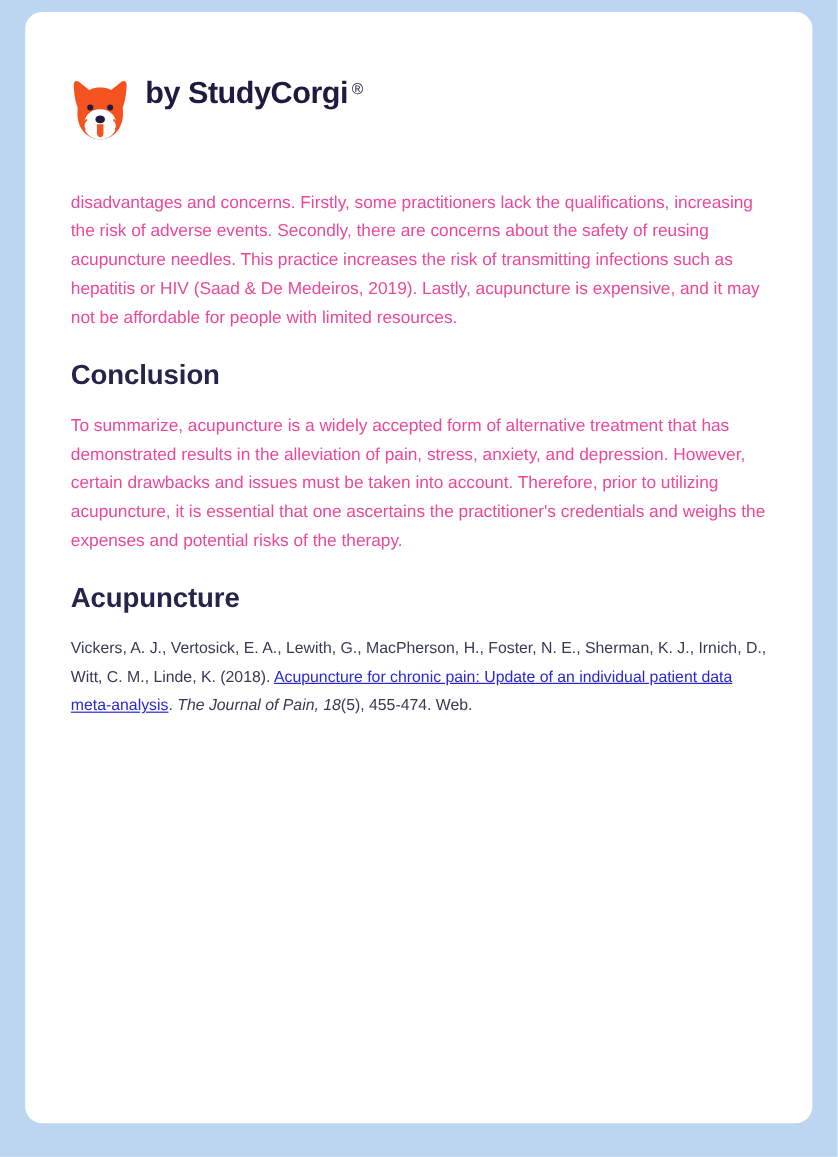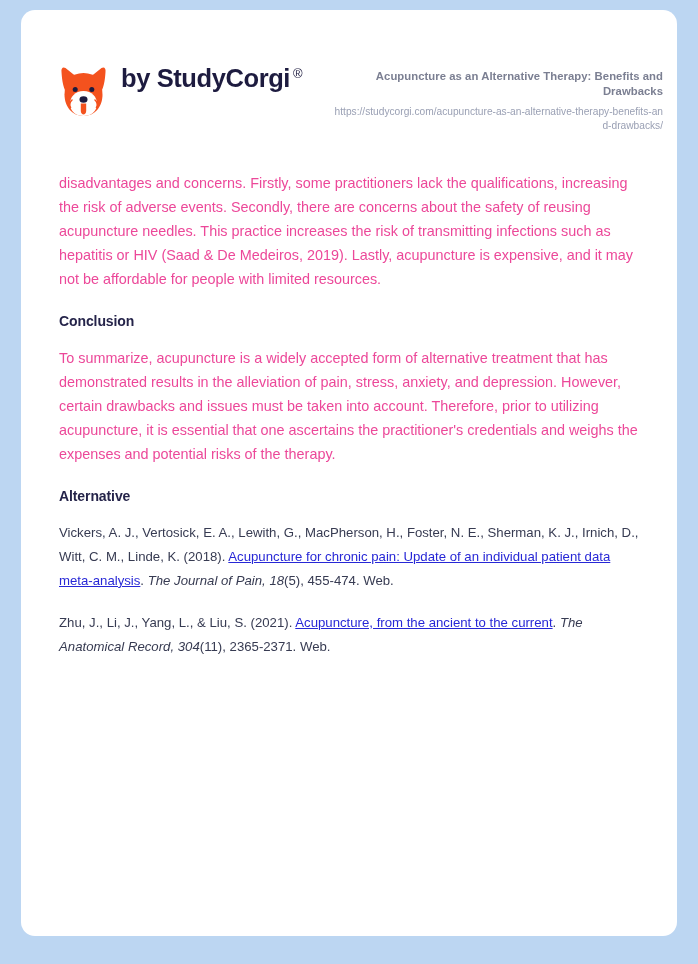--- a/index.html
+++ b/index.html
@@ -86,21 +86,21 @@
   }
   .para {
     color: #ec4899;
     font-size: 14.4px;
     line-height: 24px;
     margin: 0 0 22px 0;
     text-align: left;
   }
   h2.section-heading {
     color: #25244a;
-    font-size: 14px;
+    font-size: 23px;
     font-weight: 700;
     line-height: 1.2;
     margin: 18px 0 16px 0;
     letter-spacing: -0.1px;
   }
   .refs {
     margin-top: 2px;
   }
   .ref-item {
     color: #373b52;
@@ -142,36 +142,31 @@
 
         <path d="M13 34 C10.5 36 10 39.5 11.5 41.5" stroke="#f4521e" stroke-width="1.6" fill="none" stroke-linecap="round"></path>
         <path d="M36 34 C38.5 36 39 39.5 37.5 41.5" stroke="#f4521e" stroke-width="1.6" fill="none" stroke-linecap="round"></path>
       </svg>
       <div class="brand-wordmark">
         <span>by StudyCorgi</span>
           <span class="brand-reg">®</span>
       </div>
     </div>
 
-    <div class="header-meta">
-      <div class="header-title">Acupuncture as an Alternative Therapy: Benefits and Drawbacks</div>
-      <div class="header-url">https://studycorgi.com/acupuncture-as-an-alternative-therapy-benefits-and-drawbacks/</div>
-    </div>
 
   </div>
 
   <div class="doc-body">
 
     <p class="para">disadvantages and concerns. Firstly, some practitioners lack the qualifications, increasing the risk of adverse events. Secondly, there are concerns about the safety of reusing acupuncture needles. This practice increases the risk of transmitting infections such as hepatitis or HIV (Saad &amp; De Medeiros, 2019). Lastly, acupuncture is expensive, and it may not be affordable for people with limited resources.</p>
 
     <h2 class="section-heading">Conclusion</h2>
     <p class="para">To summarize, acupuncture is a widely accepted form of alternative treatment that has demonstrated results in the alleviation of pain, stress, anxiety, and depression. However, certain drawbacks and issues must be taken into account. Therefore, prior to utilizing acupuncture, it is essential that one ascertains the practitioner's credentials and weighs the expenses and potential risks of the therapy.</p>
 
-    <h2 class="section-heading">Alternative</h2>
+    <h2 class="section-heading">Acupuncture</h2>
 
     <div class="refs">
       <p class="ref-item">Vickers, A. J., Vertosick, E. A., Lewith, G., MacPherson, H., Foster, N. E., Sherman, K. J., Irnich, D., Witt, C. M., Linde, K. (2018). <a class="ref-link">Acupuncture for chronic pain: Update of an individual patient data meta-analysis</a>. <em>The Journal of Pain, 18</em>(5), 455-474. Web.</p>
-      <p class="ref-item">Zhu, J., Li, J., Yang, L., &amp; Liu, S. (2021). <a class="ref-link">Acupuncture, from the ancient to the current</a>. <em>The Anatomical Record, 304</em>(11), 2365-2371. Web.</p>
     </div>
 
   </div>
 
 </div>
 
 </body></html>

